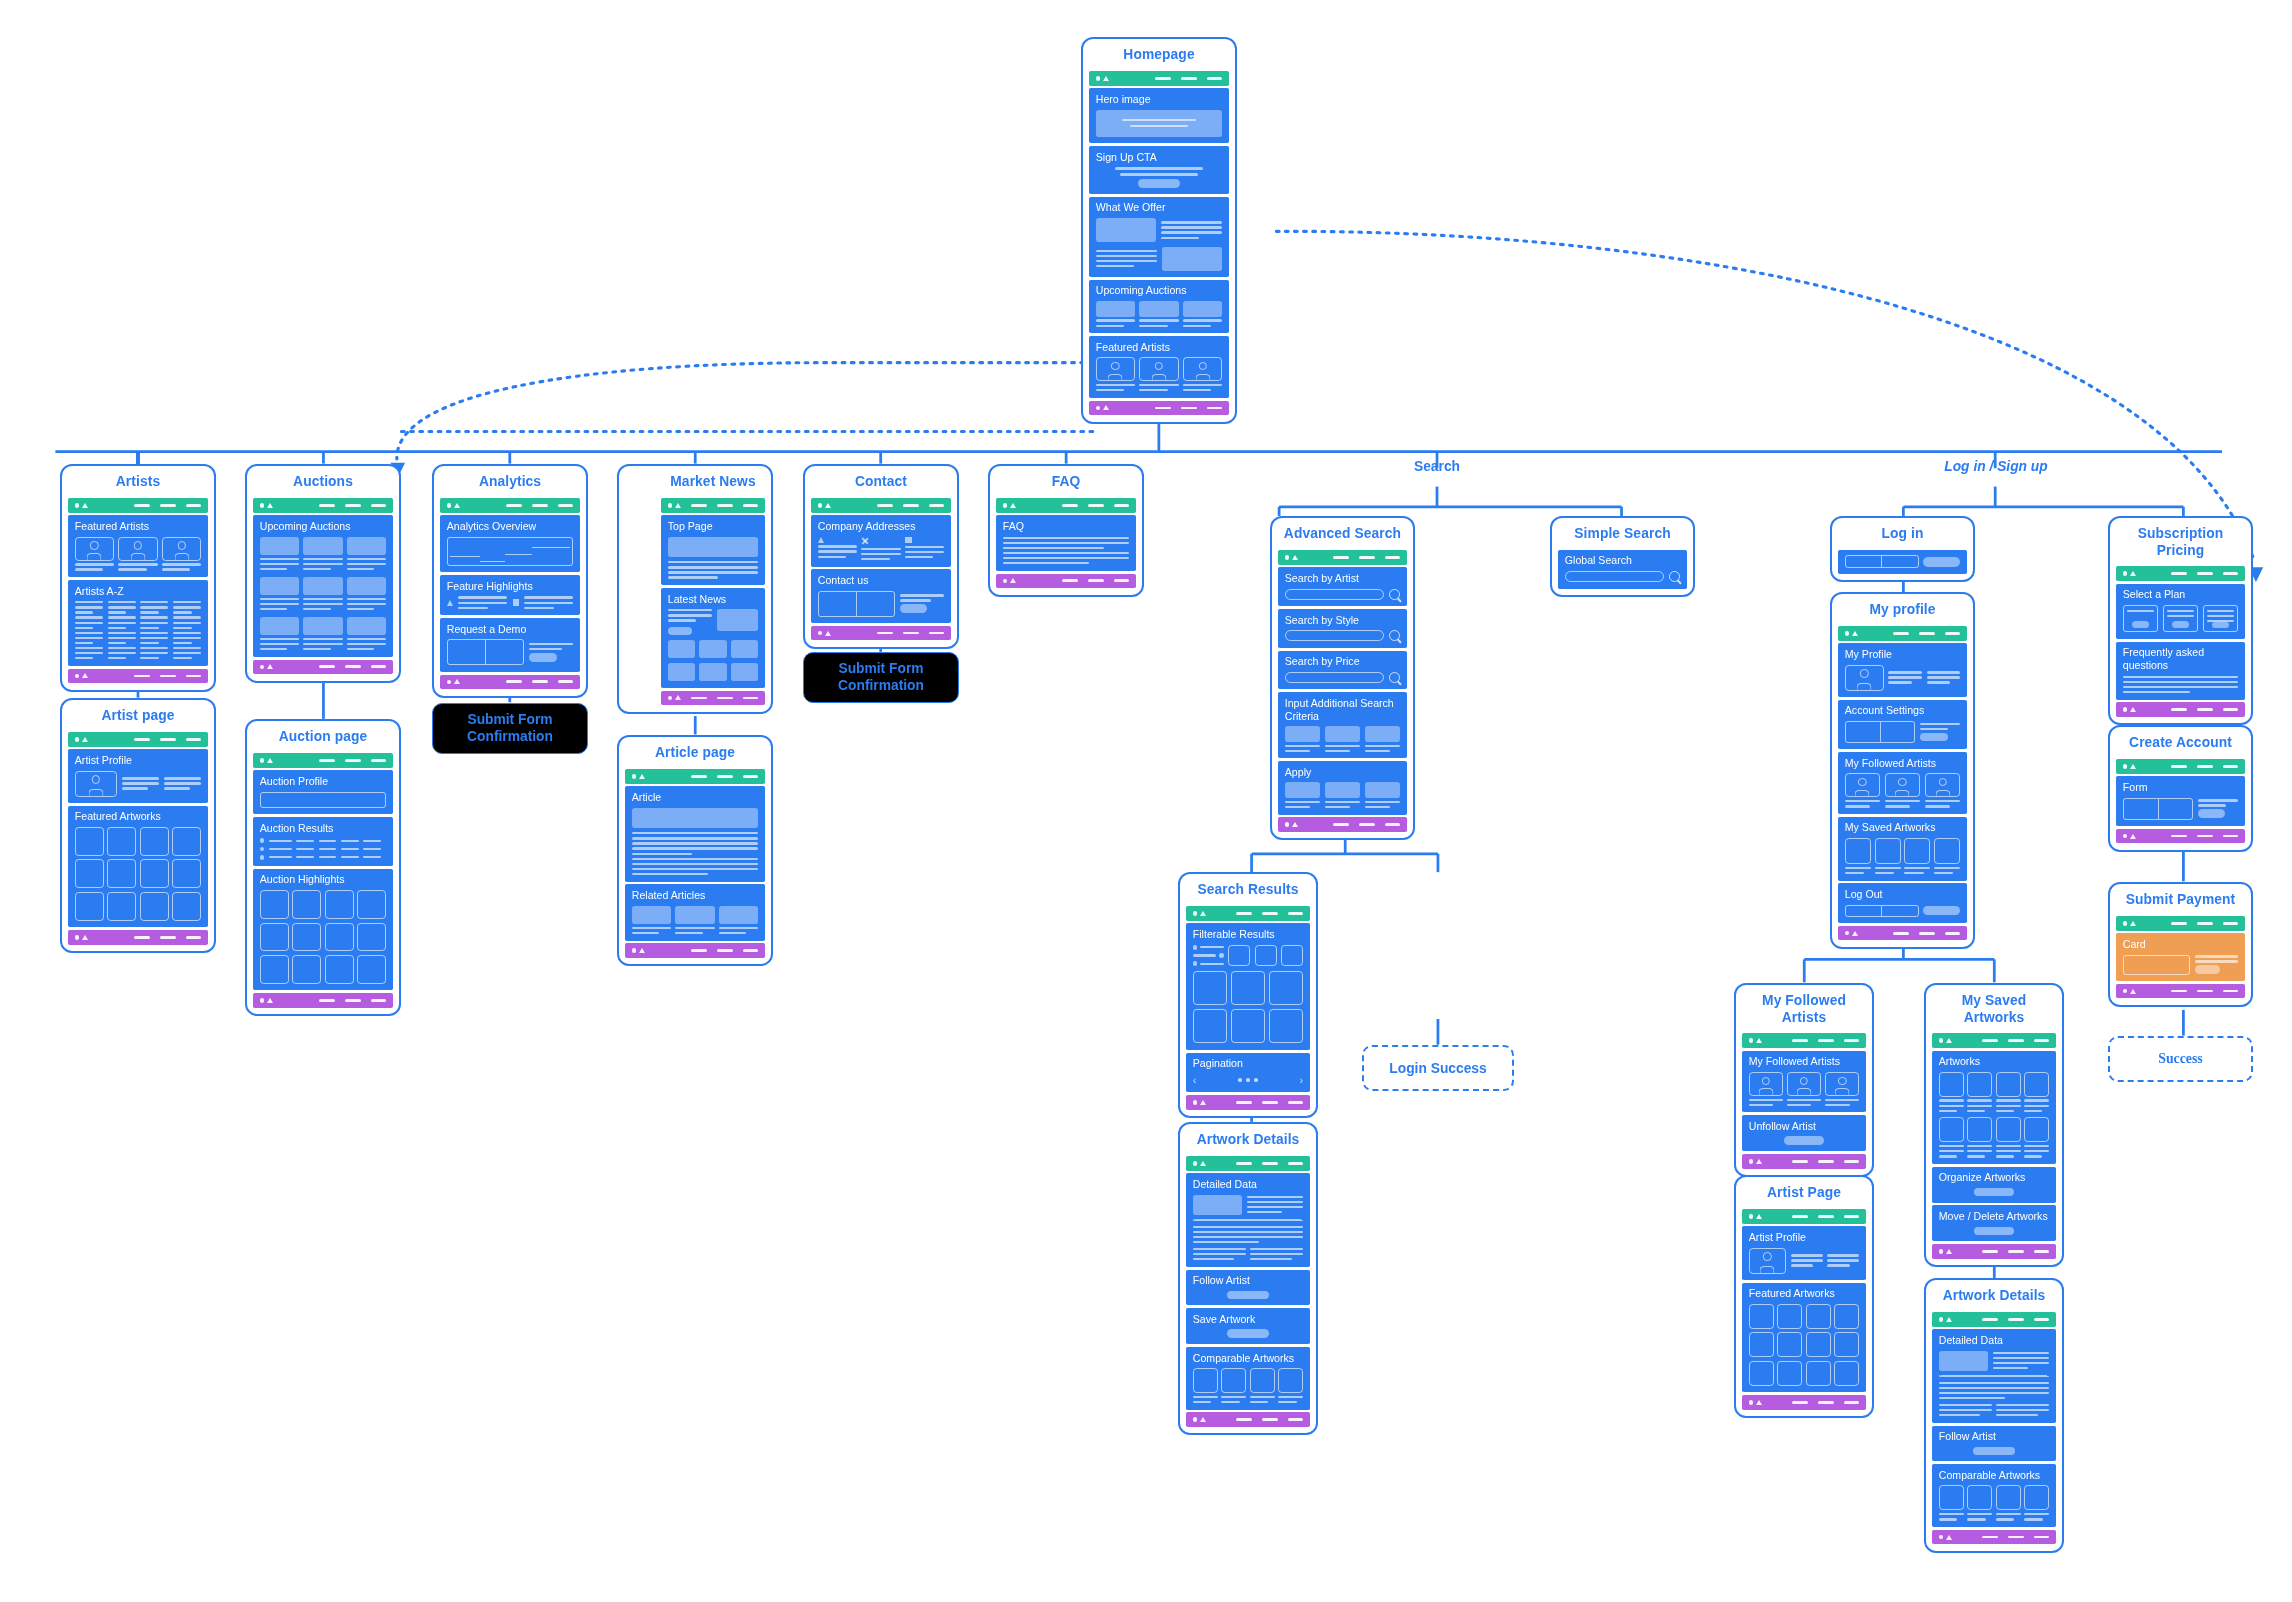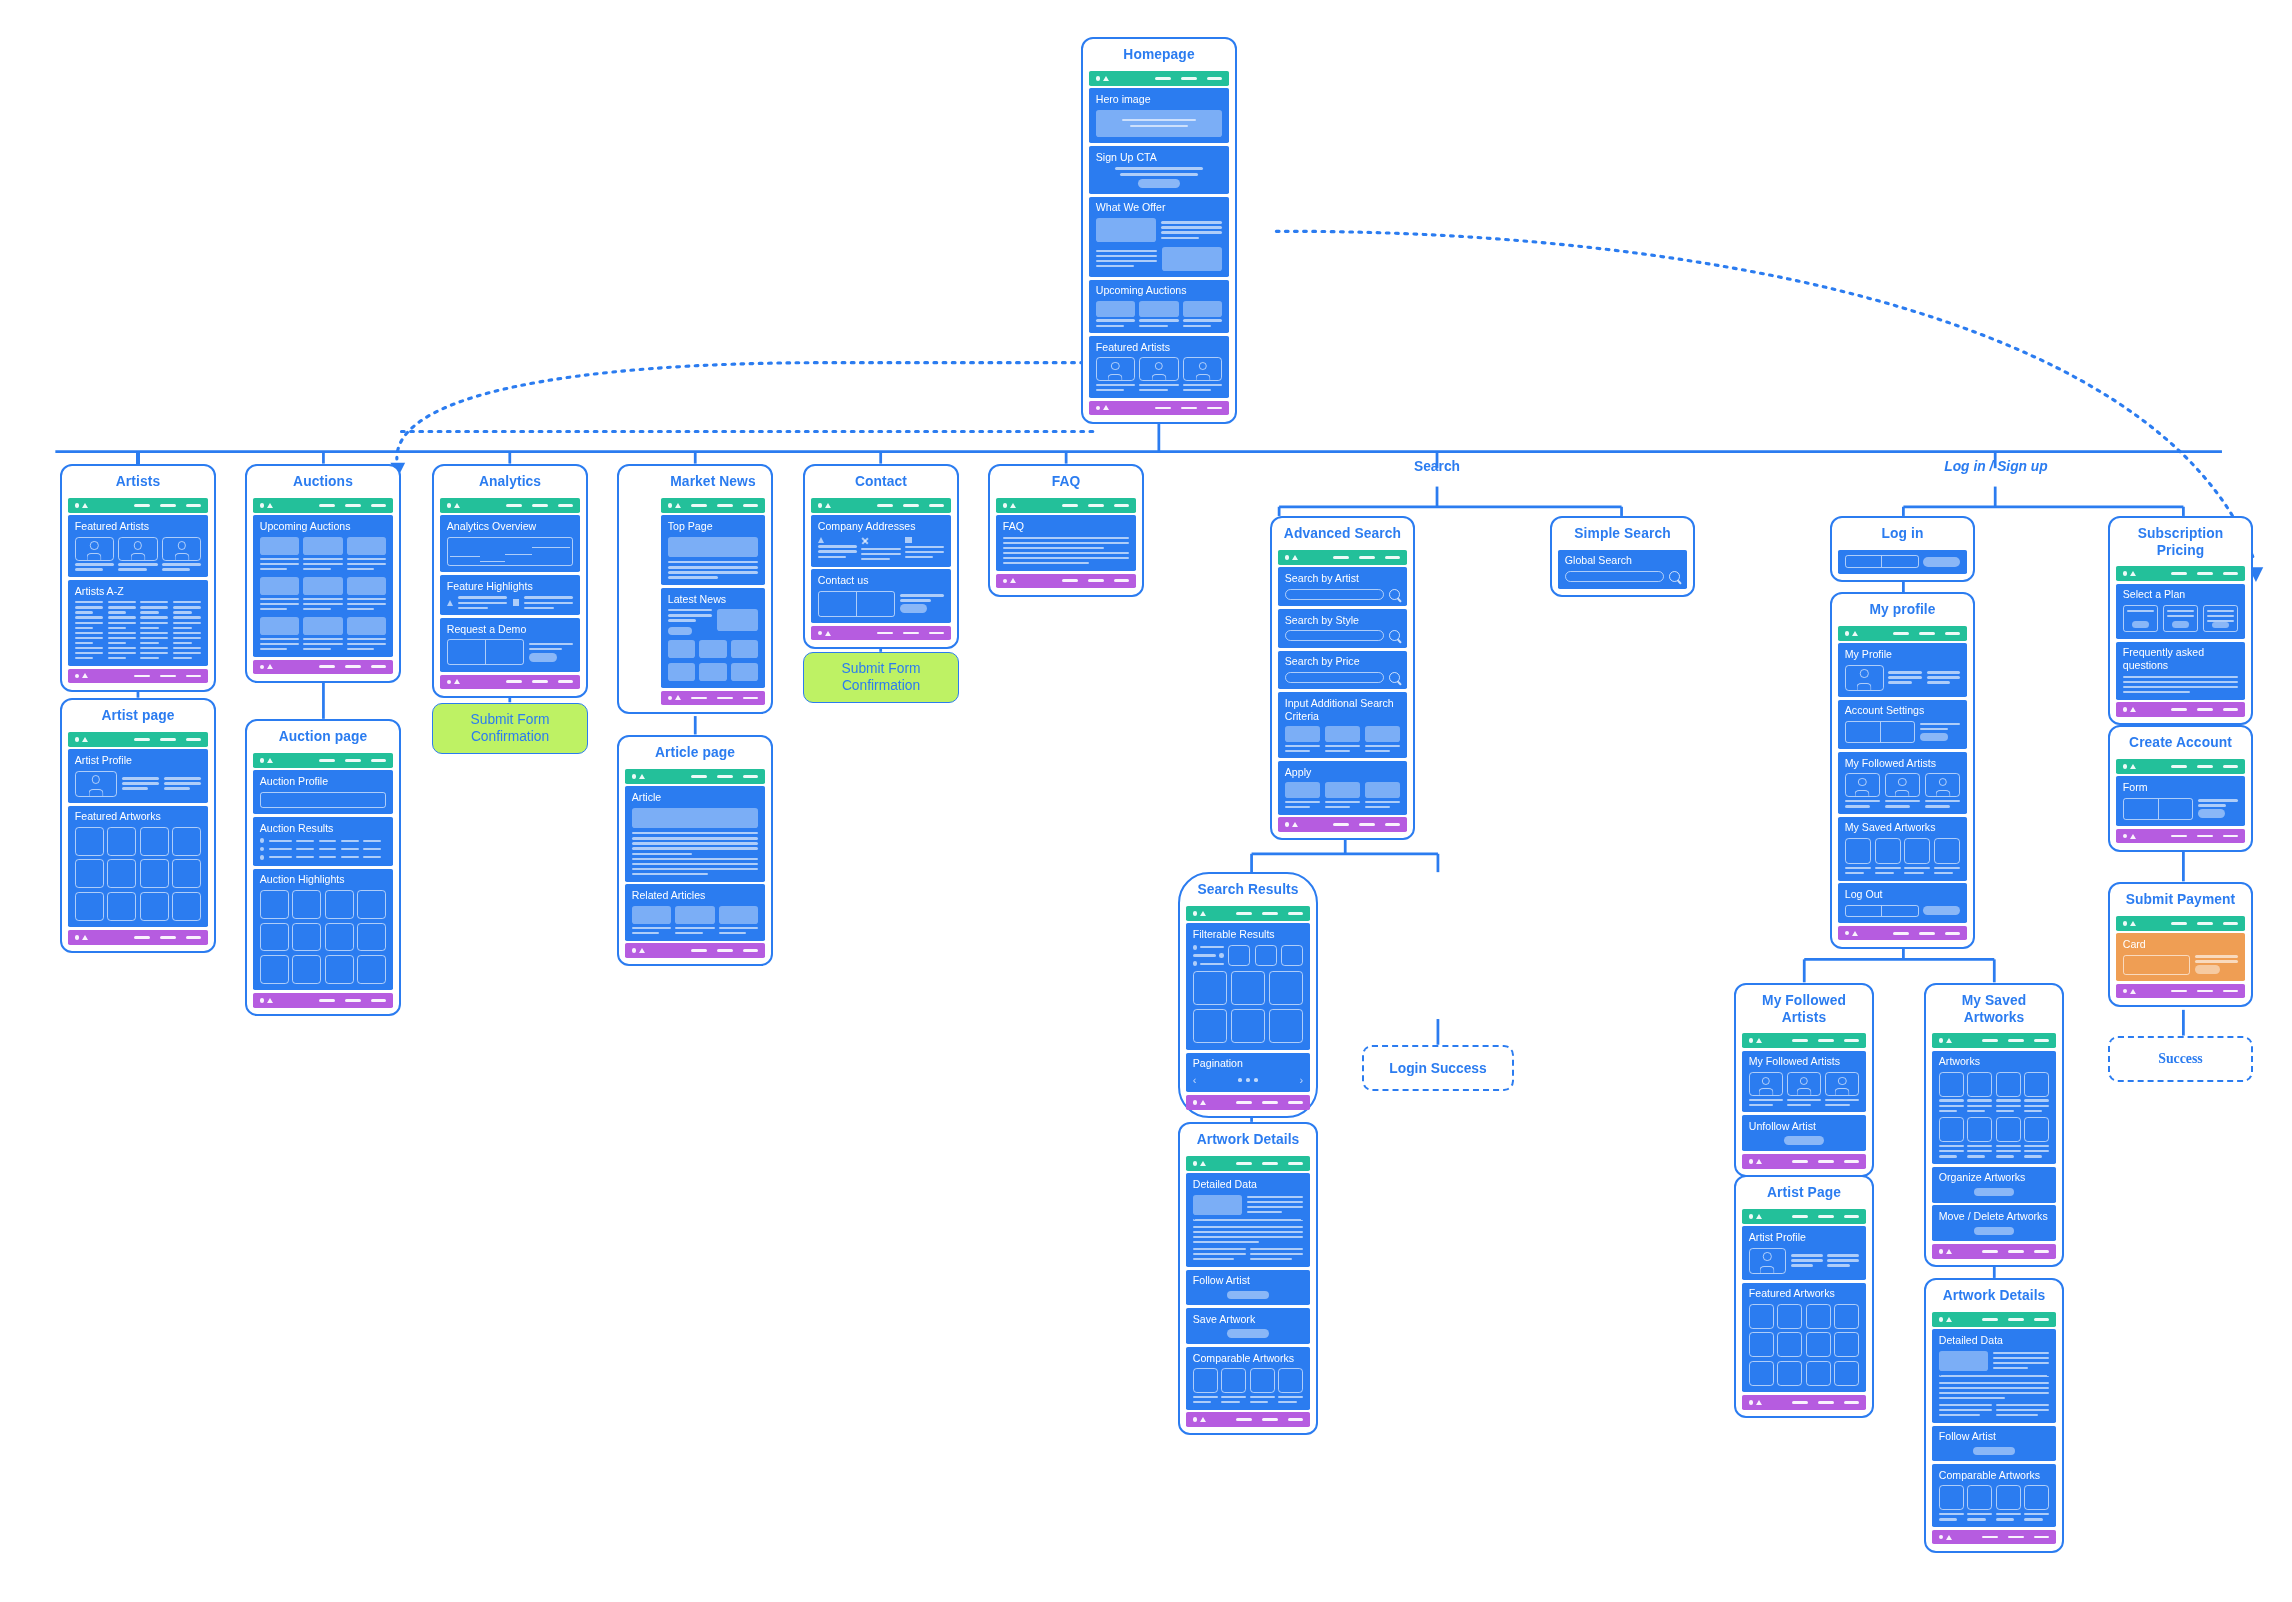--- a/index.html
+++ b/index.html
@@ -71,23 +71,23 @@
   .x-s::before{transform:rotate(45deg);}.x-s::after{transform:rotate(-45deg);}
   .bullet{width:4.6px;height:4.6px;border-radius:50%;background:rgba(255,255,255,.62);flex:none;}
   .slider{display:flex;flex-direction:column;gap:3.7px;justify-content:center;width:31px;}
   .slider .s{display:flex;align-items:center;gap:2.8px;}
   .slider .s .t{flex:1;height:2.3px;background:rgba(255,255,255,.62);border-radius:1.8px;}
   .pg{display:flex;align-items:center;justify-content:space-between;color:rgba(255,255,255,.7);font-size:11px;}
   .pg .mid{display:flex;gap:4.6px;}
   .pg .mid b{width:3.7px;height:3.7px;border-radius:50%;background:rgba(255,255,255,.7);display:block;}
 
   
-  .plain{position:absolute;background:#bef264;border:1.8px solid #2b7cf0;border-radius:10px;
+  .plain{position:absolute;background:#000000;border:1.8px solid #2b7cf0;border-radius:10px;
      display:flex;align-items:center;justify-content:center;text-align:center;
-     color:#2b7cf0;font-weight:normal;font-size:13.8px;line-height:1.2;box-sizing:border-box;padding:3.7px 7.3px;}
+     color:#2b7cf0;font-weight:bold;font-size:13.8px;line-height:1.2;box-sizing:border-box;padding:3.7px 7.3px;}
   .dashed{position:absolute;background:#fff;border:2.8px dashed #2b7cf0;border-radius:10px;
      display:flex;align-items:center;justify-content:center;text-align:center;
      color:#2b7cf0;font-weight:bold;font-size:13.8px;box-sizing:border-box;padding:3.7px 7.3px;}
 
   
   .card.pink{border-color:#ef5d89;}
   .card.pink .ttl{color:#ef5d89;font-size:13px;}
   .card.pink .sec{background:#ef5d89;}
 
   
@@ -1019,21 +1019,21 @@
     <div class="sec">
       <div class="lbl">Global Search</div>
       <div class="inputrow">
             <div class="input"></div>
             <i class="mag"></i>
           </div>
     </div>
   </div>
 </div>
 
-<div class="card stack" style="left:1178px;top:872px;width:140px;border-radius:31px;">
+<div class="card stack" style="left:1178px;top:872px;width:140px;">
   <div class="ttl">Search Results</div>
   <div class="body">
     <div class="bar nav">
           <span class="dots">
             <i class="dot"></i>
             <i class="tri"></i>
           </span>
           <span class="links">
             <i></i>
             <i></i>

